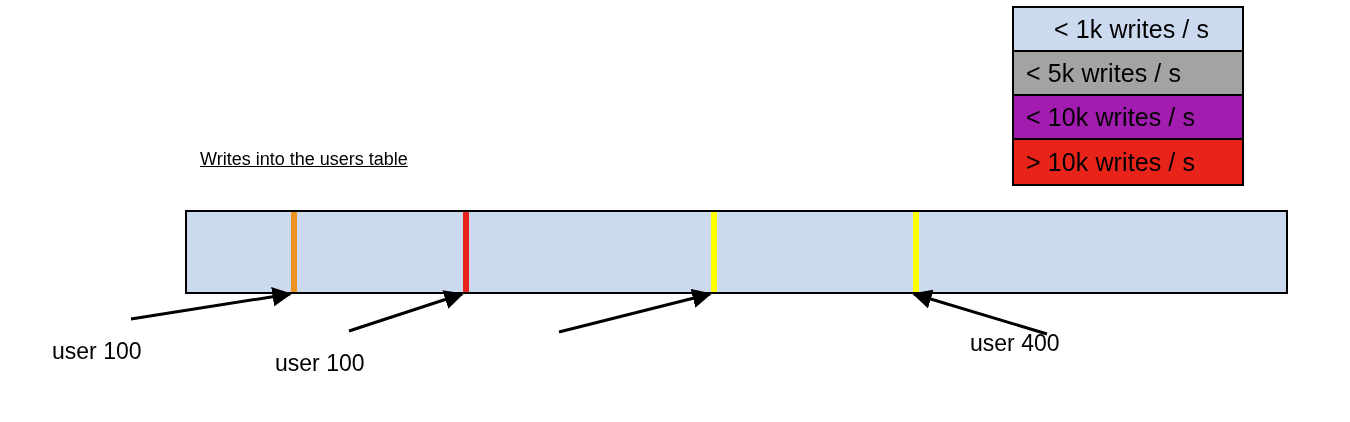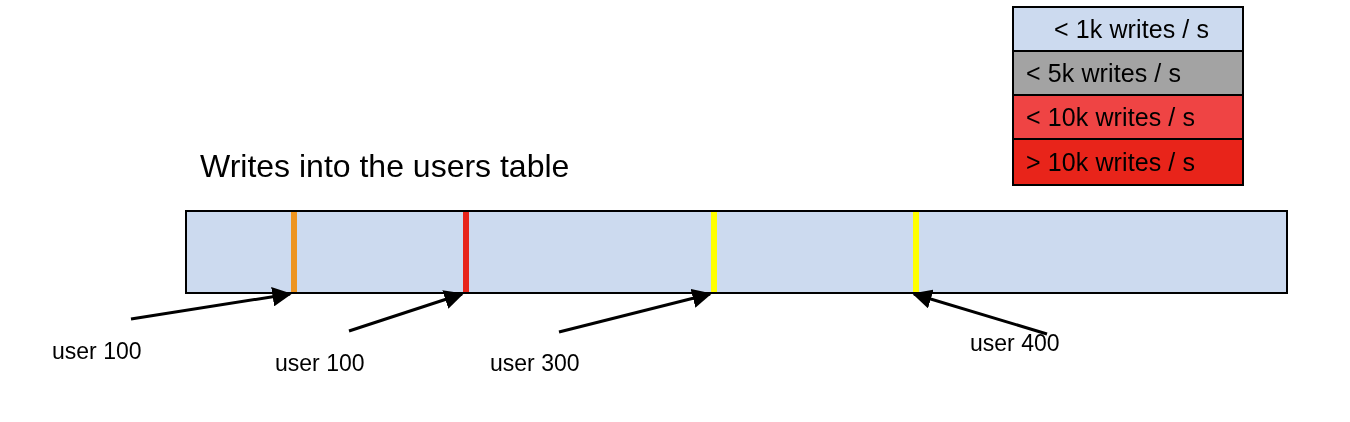--- a/index.html
+++ b/index.html
@@ -44,23 +44,24 @@
     white-space: nowrap;
     letter-spacing: 0.1px;
   }
   .legend-row:last-child { border-bottom: none; align-items: center; }
 
   
   .chart-title {
     position: absolute;
     left: 200px;
     top: 150px;
-    font-size: 32px;
+    font-size: 18px;
     line-height: 1;
     white-space: nowrap;
+    text-decoration: underline;
   }
 
   
   .bar {
     position: absolute;
     left: 185px;
     top: 210px;
     width: 1103px;
     height: 84px;
     box-sizing: border-box;
@@ -96,21 +97,21 @@
 
 <div id="stage">
 
   <div class="legend">
     <div class="legend-row" style="background: rgb(204, 218, 239); padding-left: 40px;">
       <span>&lt; 1k writes / s</span>
     </div>
     <div class="legend-row" style="background: #a3a3a3;">
       <span>&lt; 5k writes / s</span>
     </div>
-    <div class="legend-row" style="background: #ef4444;">
+    <div class="legend-row" style="background: #a21caf;">
       <span>&lt; 10k writes / s</span>
     </div>
     <div class="legend-row" style="background: rgb(232, 36, 26);">
       <span>&gt; 10k writes / s</span>
     </div>
   </div>
 
   <div class="chart-title">Writes into the users table</div>
 
   <div class="bar" style="background: rgb(204, 218, 239);">
@@ -127,16 +128,15 @@
       </marker>
     </defs>
     <line x1="131" y1="319" x2="290" y2="294" stroke="#000000" stroke-width="3" marker-end="url(#ah)"></line>
     <line x1="349" y1="331" x2="462" y2="294" stroke="#000000" stroke-width="3" marker-end="url(#ah)"></line>
     <line x1="559" y1="332" x2="710" y2="294" stroke="#000000" stroke-width="3" marker-end="url(#ah)"></line>
     <line x1="1047" y1="334" x2="914" y2="294" stroke="#000000" stroke-width="3" marker-end="url(#ah)"></line>
   </svg>
 
   <div class="pointer-label" style="left: 52px; top: 340px;">user 100</div>
   <div class="pointer-label" style="left: 275px; top: 352px;">user 100</div>
-  <div class="pointer-label" style="left: 490px; top: 352px;">user 300</div>
   <div class="pointer-label" style="left: 970px; top: 332px;">user 400</div>
 
 </div>
 
 </body></html>

